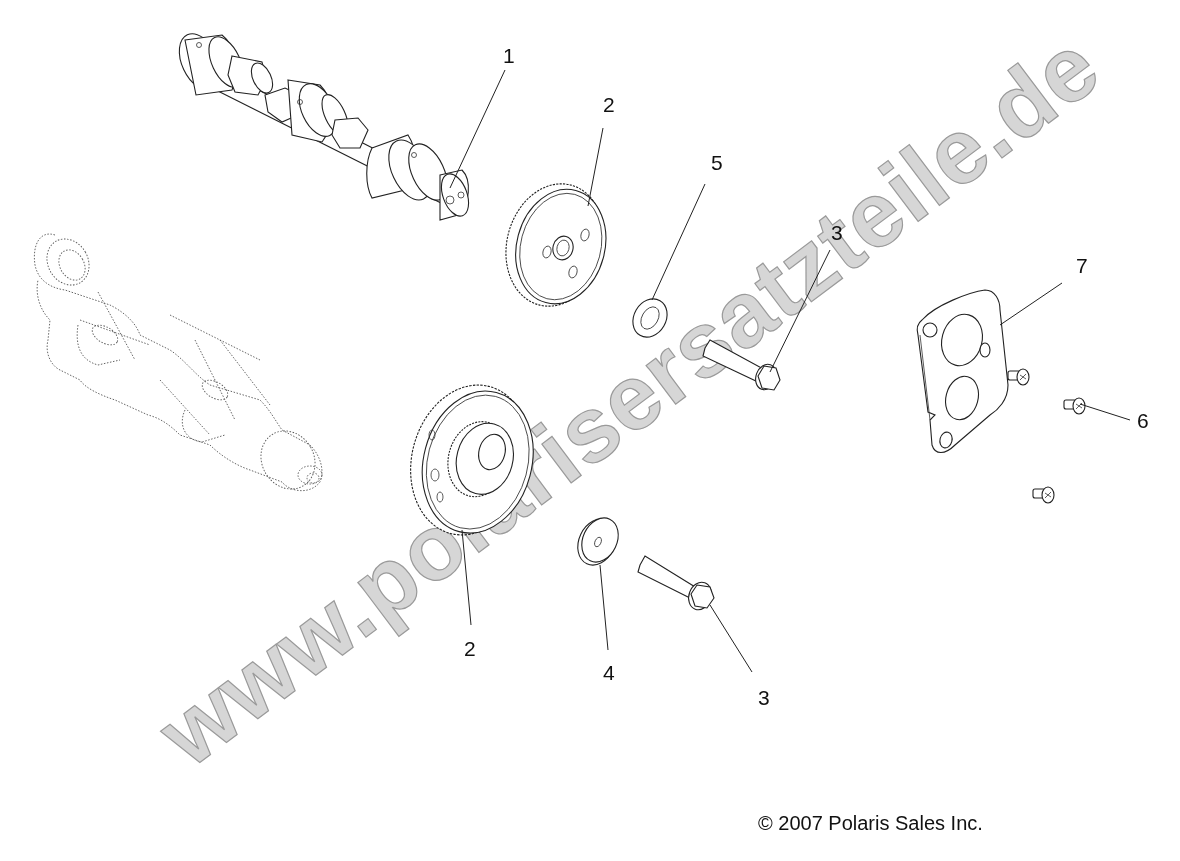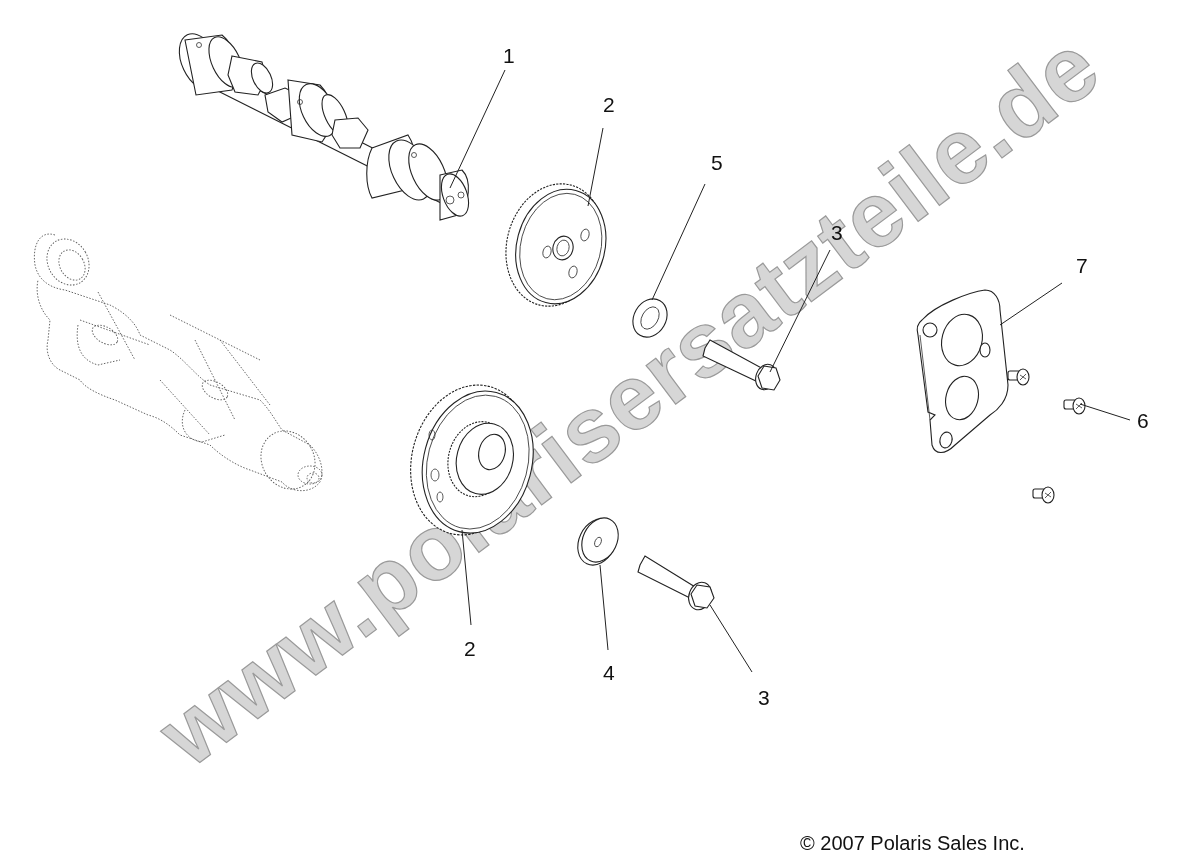--- a/index.html
+++ b/index.html
@@ -6,22 +6,22 @@
   body { width: 1180px; height: 861px; position: relative; overflow: hidden;
          font-family: "Liberation Sans", sans-serif; }
   #diagram { position: absolute; left: 0; top: 0; width: 1180px; height: 861px; }
   .callout { font-family: "Liberation Sans", sans-serif; font-size: 21px; fill: #111; }
   .leader { stroke: #222; stroke-width: 1; fill: none; }
   .part { stroke: #222; stroke-width: 1.1; fill: #fff; }
   .part-thin { stroke: #333; stroke-width: 0.8; fill: none; }
   .ghost { stroke: #555; stroke-width: 0.9; fill: none; stroke-dasharray: 1.5 1.6; }
   .wm { font-family: "Liberation Sans", sans-serif; font-weight: bold; font-size: 92px;
         fill: #d6d6d6; stroke: #9a9a9a; stroke-width: 1.2; letter-spacing: 1px; }
-  .copyright { position: absolute; left: 800px; top: 812px; font-size: 20px; color: #111;
-               font-family: "Liberation Sans", sans-serif; white-space: nowrap; margin-top: 20px; }
+  .copyright { position: absolute; left: 758px; top: 812px; font-size: 20px; color: #111;
+               font-family: "Liberation Sans", sans-serif; white-space: nowrap; }
 </style>
 </head>
 <body>
 
 <svg id="diagram" viewBox="0 0 1180 861" xmlns="http://www.w3.org/2000/svg">
 
   <g>
     <text class="wm" transform="translate(190,770) rotate(-37)">www.polarisersatzteile.de</text>
   </g>
 

